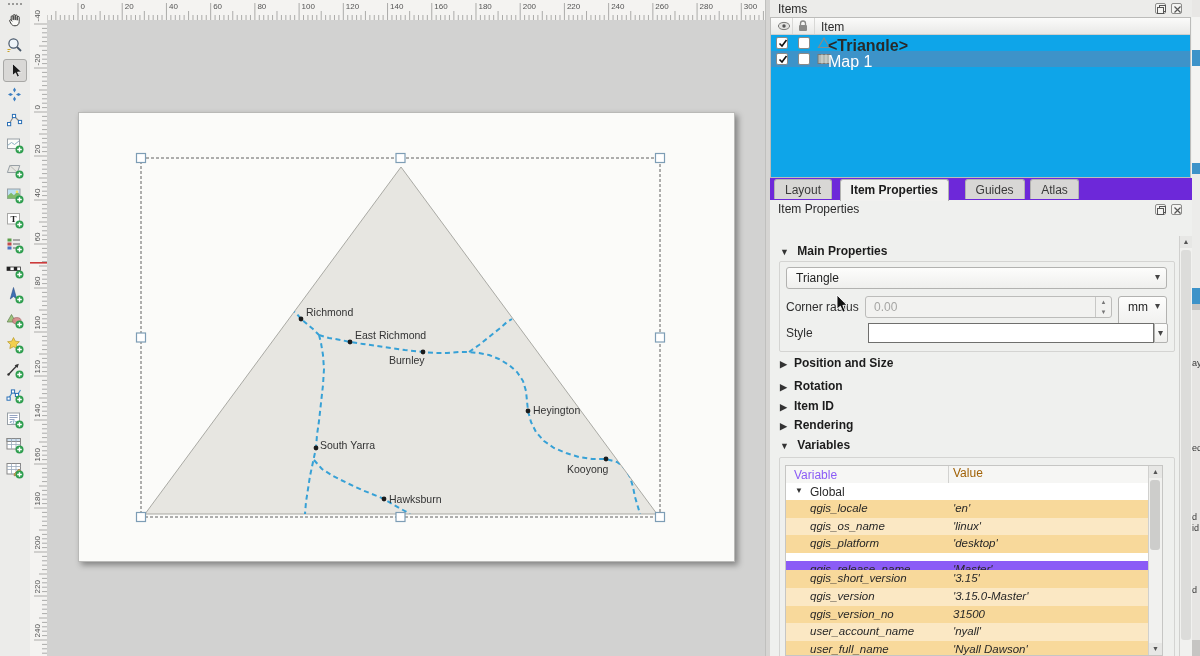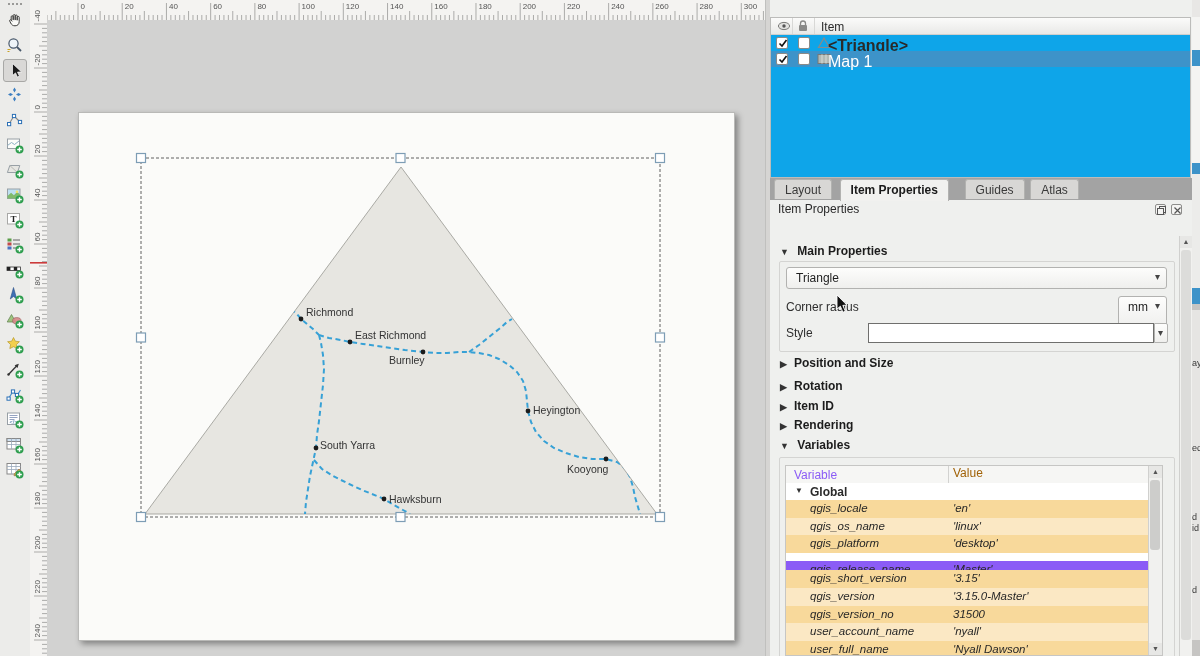--- a/index.html
+++ b/index.html
@@ -11,21 +11,21 @@
   #toolbar .grip{position:absolute;left:7px;top:2px;width:16px;height:5px;
      background-image:radial-gradient(#9a9a98 1px, transparent 1.2px);background-size:4px 4px;}
   .tool{position:absolute;left:3px;width:24px;height:23px;border-radius:3px;}
   .tool.active{background:#d9d8d6;border:1px solid #a8a8a6;box-sizing:border-box;}
   .tool svg{position:absolute;left:3px;top:2px;}
   
   #ruler-left{left:30px;top:0;width:17px;height:656px;background:#f4f3f1;border-right:1px solid #b9b9b7;}
   #ruler-top{left:47px;top:0;width:718px;height:20px;background:#f4f3f1;border-bottom:1px solid #b9b9b7;}
   
   #canvas{left:47px;top:20px;width:718px;height:636px;background:#d2d2d1;overflow:hidden;}
-  #page{position:absolute;left:31px;top:92px;width:657px;height:529px;background:#fbfbf9;
+  #page{position:absolute;left:31px;top:92px;width:657px;height:450px;background:#fbfbf9;
         box-shadow:3px 3px 6px rgba(0,0,0,.38);border:1px solid #b9b9b7;box-sizing:border-box;}
   
   #splitter{left:765px;top:0;width:5px;height:656px;background:#d6d5d3;border-left:1px solid #c0c0be;}
   
   #right{left:770px;top:0;width:422px;height:656px;background:#eff0ee;}
   .panel-titlebar{position:absolute;left:0;width:422px;height:17px;background:#ececea;}
   .panel-title{position:absolute;left:8px;top:2px;font-size:12px;color:#2a2a2a;}
   .winbtn{position:absolute;top:3px;width:11px;height:11px;border:1px solid #8d8d8b;border-radius:2px;
           background:#f4f4f2;box-sizing:border-box;}
   .winbtn svg{position:absolute;left:1px;top:1px;}
@@ -33,21 +33,21 @@
               border:1px solid #bcbcba;box-sizing:border-box;}
   #items-header{position:absolute;left:0;top:0;width:100%;height:16px;
       background:linear-gradient(#fbfbfa,#e9e9e7);border-bottom:1px solid #cfcfcd;}
   .itemrow{position:absolute;left:0;width:100%;height:16px;}
   .itemrow.selected{background:#3d93c9;color:#fff;}
   .cb{position:absolute;top:1.5px;width:12px;height:12px;background:#fff;border:1px solid #8a8a88;
       border-radius:2px;box-sizing:border-box;}
   .rowicon{position:absolute;top:1px;}
   .rowlabel{position:absolute;left:57px;top:1.5px;font-size:16px;}
   
-  #tabbar{position:absolute;left:0;top:178px;width:422px;height:22px;background:#a3a3a3;
+  #tabbar{position:absolute;left:0;top:178px;width:422px;height:22px;background:#6d28d9;
           border-bottom:1px solid #c4c4c2;}
   .tab{position:absolute;top:1px;height:20px;line-height:20px;padding:0 10px;font-size:12px;
        background:#d8d7d5;border:1px solid #b2b2b0;border-bottom:none;border-radius:3px 3px 0 0;
        color:#3a3a3a;box-sizing:border-box;}
   .tab.active{background:#f1f1ef;height:22px;font-weight:bold;color:#1a1a1a;z-index:2;}
   
   #ip-body{position:absolute;left:0;top:200px;width:422px;height:456px;background:#eff0ee;}
   #shape-bar{position:absolute;left:0;top:18px;width:422px;height:17px;background:#bcbcba;}
   #shape-bar span{position:absolute;left:7px;top:1px;font-weight:bold;color:#141414;}
   .secrow{position:absolute;left:10px;height:15px;font-weight:bold;color:#1c1c1c;font-size:12px;}
@@ -72,21 +72,21 @@
   #var-header{position:absolute;left:0;top:0;width:100%;height:17px;background:#f6f6f4;
               border-bottom:1px solid #d2d2d0;}
   #var-header .c1{position:absolute;left:8px;top:1.5px;color:#8b5cf6;}
   #var-header .c2{position:absolute;left:167px;top:0;color:#a16207;}
   #var-header .div{position:absolute;left:162px;top:0;width:1px;height:17px;background:#d2d2d0;}
   .varrow{position:absolute;left:0;width:364px;height:17.6px;font-style:italic;font-size:11.5px;color:#272727;}
   .varrow .n{position:absolute;left:24px;top:2px;}
   .varrow .v{position:absolute;left:167px;top:2px;}
   .vargroup{position:absolute;left:0;width:364px;height:17px;background:#fff;}
   .vargroup .arr{position:absolute;left:9px;top:3px;font-size:8px;color:#333;}
-  .vargroup .g{position:absolute;left:24px;top:1.5px;font-weight:bold;text-align:right;}
+  .vargroup .g{position:absolute;left:24px;top:1.5px;font-weight:normal;text-align:right;}
   .vscroll{position:absolute;background:#f1f1ef;border-left:1px solid #d0d0ce;}
   .vscroll .up,.vscroll .dn{position:absolute;left:0;width:100%;height:12px;text-align:center;
       font-size:7px;color:#555;line-height:12px;background:#e7e7e5;}
   .vscroll .dn{bottom:0;}
   .vscroll .thumb{position:absolute;left:1px;width:10px;background:#cdcdcb;border-radius:3px;}
   
   #sliver{left:1192px;top:0;width:8px;height:656px;background:#c6c5c3;overflow:hidden;}
   #sliver div{position:absolute;left:0;width:8px;}
   #sliver .frag{font-size:9px;color:#3a3a3a;background:none!important;}
 </style>
@@ -638,20 +638,34 @@
         <rect x="317" y="399.5" width="9" height="9" fill="#fff" stroke="#7d9db5" stroke-width="1.2"></rect>
         <rect x="576.5" y="399.5" width="9" height="9" fill="#fff" stroke="#7d9db5" stroke-width="1.2"></rect>
       </svg>
   </div>
 </div>
 
 <div id="splitter" class="abs"></div>
 
 <div id="right" class="abs">
 
+  <div class="panel-titlebar" style="top:0;">
+    <span class="panel-title">Items</span>
+    <span class="winbtn" style="right:26px;">
+      <svg width="9" height="9">
+          <rect x="2.5" y="0.5" width="6" height="6" fill="none" stroke="#555"></rect>
+          <rect x="0.5" y="2.5" width="6" height="6" fill="#f4f4f2" stroke="#555"></rect>
+        </svg>
+    </span>
+    <span class="winbtn" style="right:10px;">
+      <svg width="9" height="9">
+          <path d="M1.5 1.5l6 6M7.5 1.5l-6 6" stroke="#555" stroke-width="1.2"></path>
+        </svg>
+    </span>
+  </div>
   <div id="items-list">
     <div id="items-header">
       <svg class="rowicon" style="left:6px;top:2px;" width="14" height="12">
         <ellipse cx="7" cy="6" rx="5.6" ry="3.6" fill="#e2e2e0" stroke="#7a7a78"></ellipse>
           <circle cx="7" cy="6" r="1.7" fill="#555"></circle>
       </svg>
       <svg class="rowicon" style="left:26px;top:1px;" width="12" height="14">
         <rect x="2" y="6" width="8" height="6" rx="1" fill="#8a8a88"></rect>
           <path d="M3.5 6V4.5a2.5 2.5 0 015 0V6" fill="none" stroke="#8a8a88" stroke-width="1.3"></path>
       </svg>
@@ -716,20 +730,27 @@
       <span>Main Properties</span>
     </div>
     <div class="groupframe" style="left:9px;top:61px;width:394px;height:89px;"></div>
 
     <div class="combo" style="left:16px;top:67px;width:381px;height:22px;">
       <span class="val">Triangle</span>
       <span class="darr">▾</span>
     </div>
 
     <span class="fieldlabel" style="left:16px;top:100px;">Corner radius</span>
+    <div class="spin" style="left:95px;top:96px;width:247px;height:22px;">
+      <span class="val">0.00</span>
+      <div class="btns">
+        <div style="top:0;">▲</div>
+        <div style="top:10px;">▼</div>
+      </div>
+    </div>
     <div class="combo" style="left:348px;top:96px;width:49px;height:32px;">
       <span class="val">mm</span>
       <span class="darr">▾</span>
     </div>
 
     <span class="fieldlabel" style="left:16px;top:126px;">Style</span>
     <div class="stylebtn" style="left:98px;top:123px;width:286px;height:20px;"></div>
     <div class="styledrop" style="left:384px;top:123px;width:14px;height:20px;">
       <span>▾</span>
     </div>

